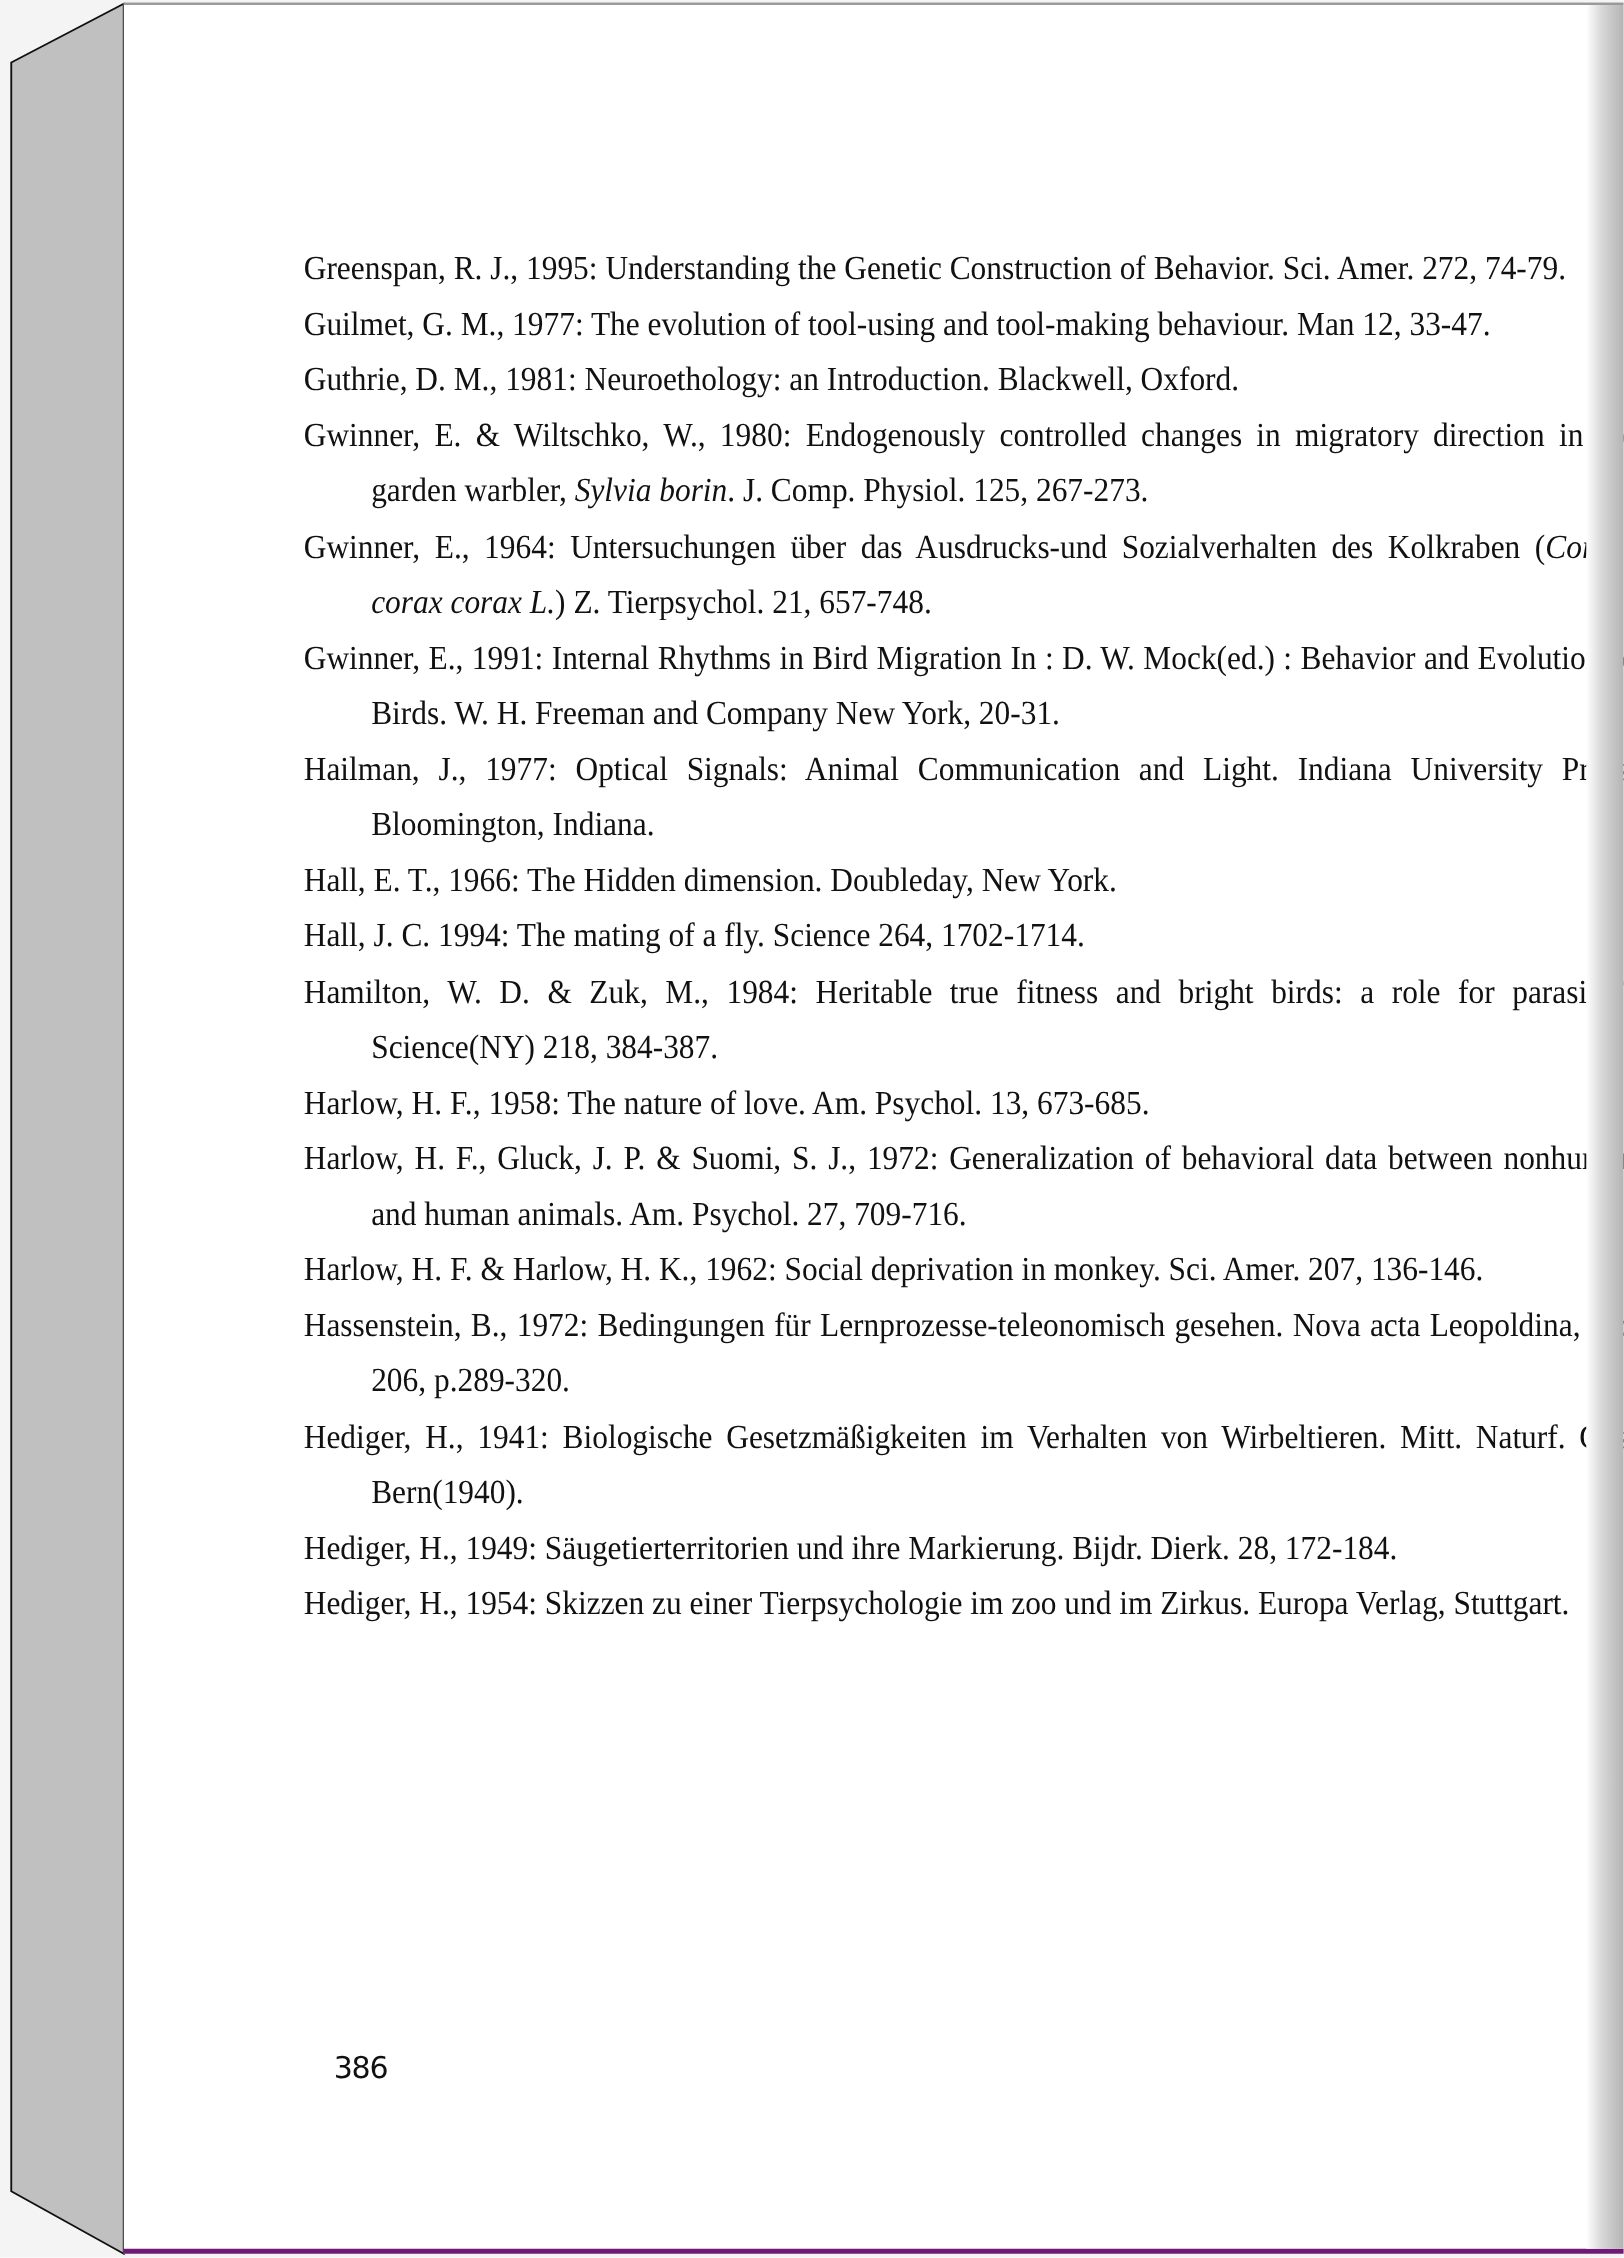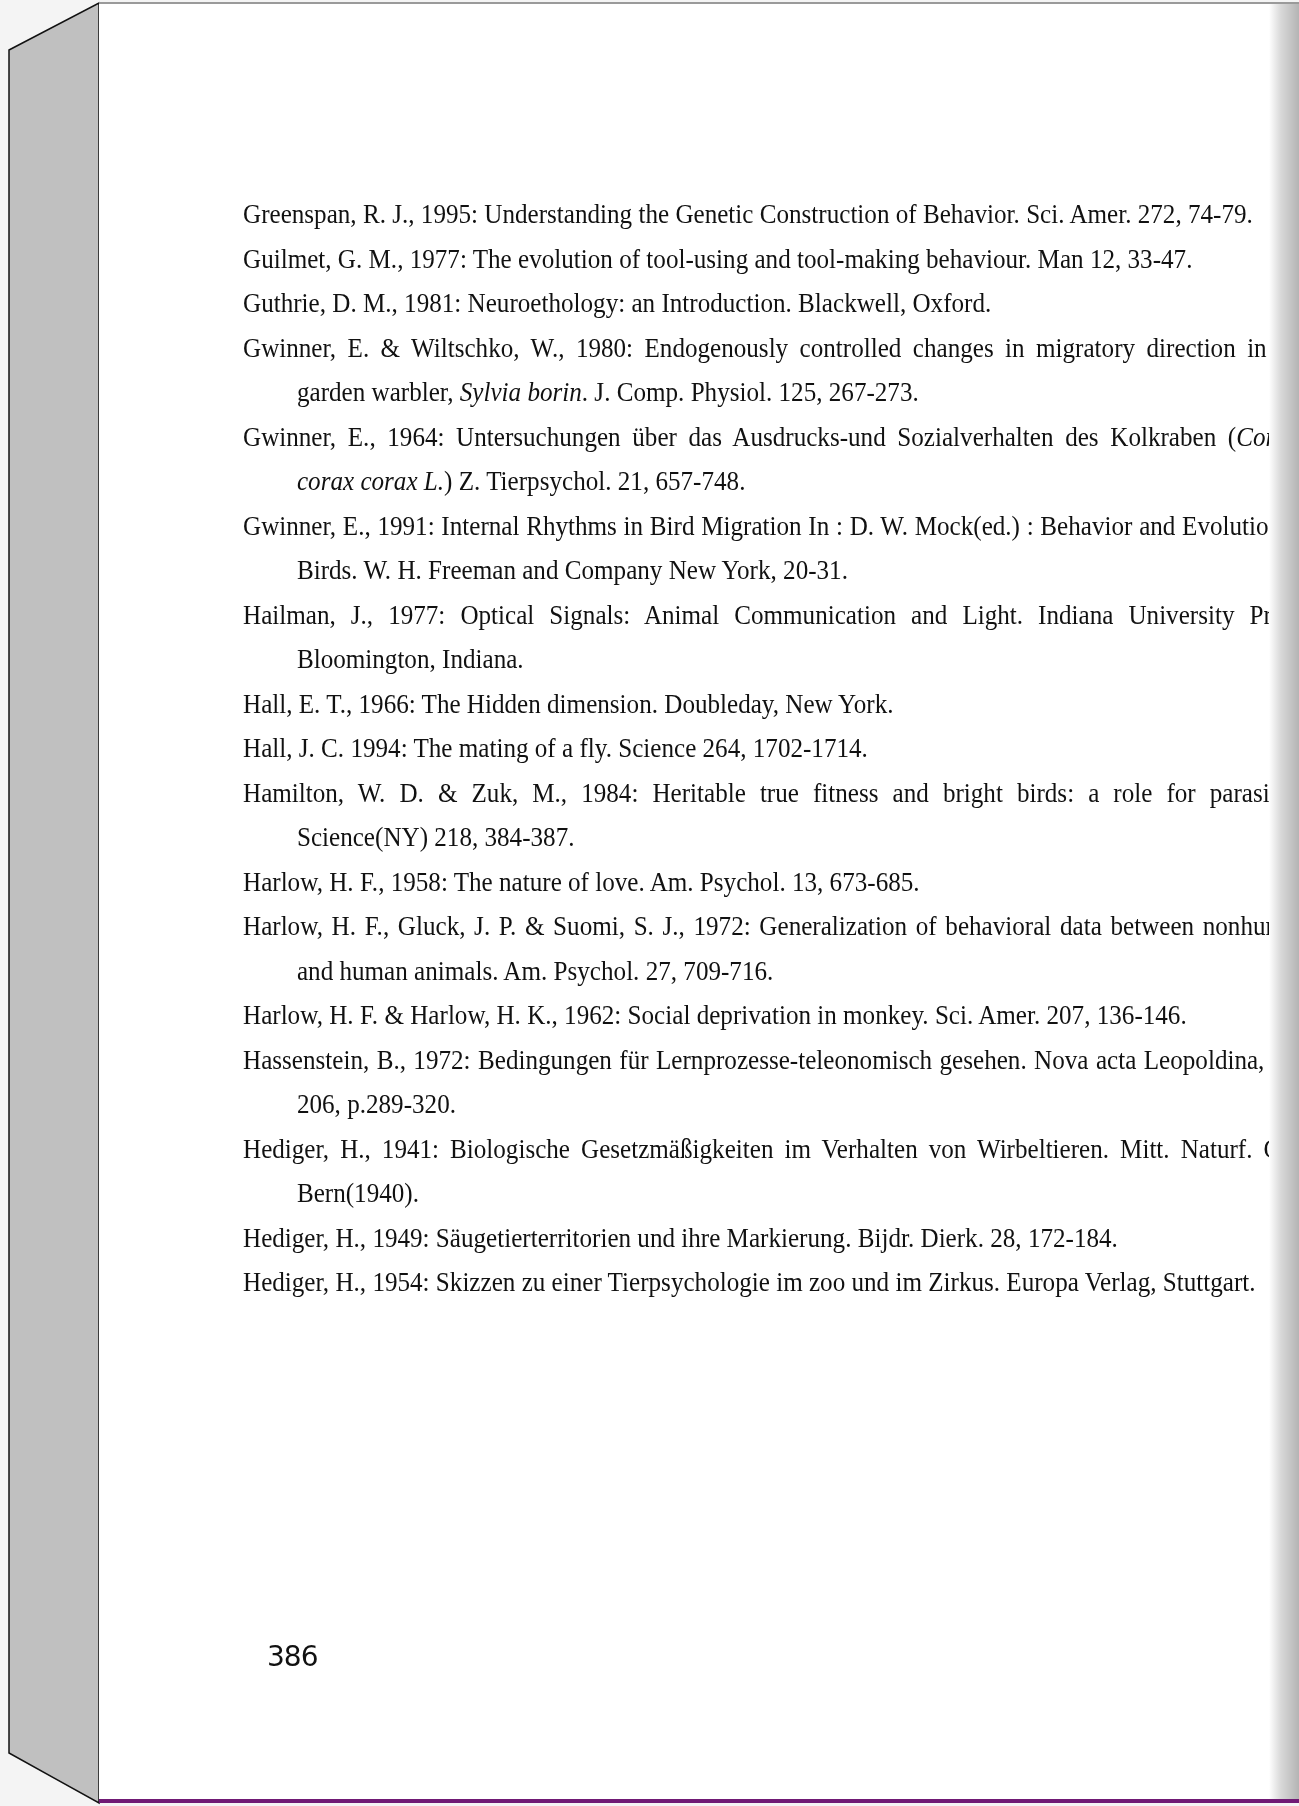--- a/index.html
+++ b/index.html
@@ -30,21 +30,21 @@
   .ref {
     padding-left: 58px; text-indent: -58px;
     text-align: justify;
     margin: 0;
     transform: scaleX(0.93); transform-origin: left top;
     width: 1088px;
   }
   .ref i { font-style: italic; }
   .page-number {
     position: absolute; left: 168px; top: 1636px;
-    font-family: "DejaVu Sans", sans-serif; font-size: 28px; color: #111;
+    font-family: "DejaVu Sans", sans-serif; font-size: 24px; color: #111;
     letter-spacing: -1px;
   }
 </style>
 </head>
 <body>
 
 <svg class="spine" viewBox="0 0 110 1806" width="110" height="1806">
   <polygon points="9,50 99,3 99,1803 9,1753" fill="#c0c0c0" stroke="#111" stroke-width="1.5"></polygon>
 </svg>
 

